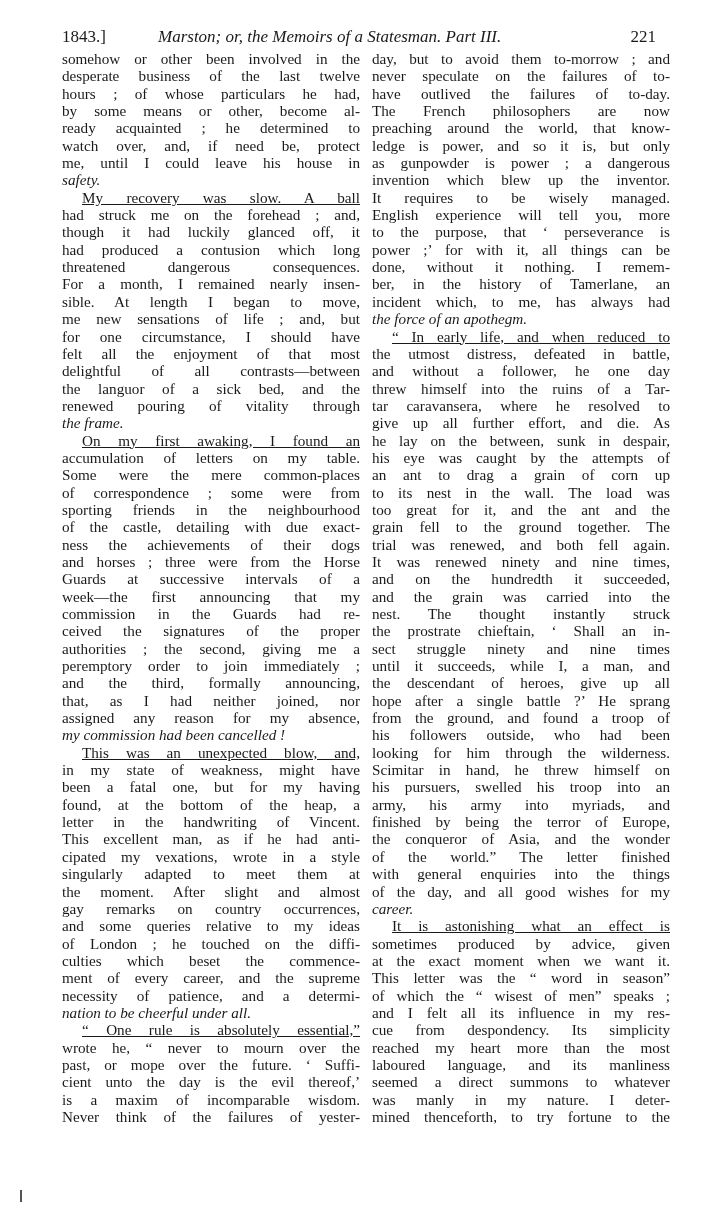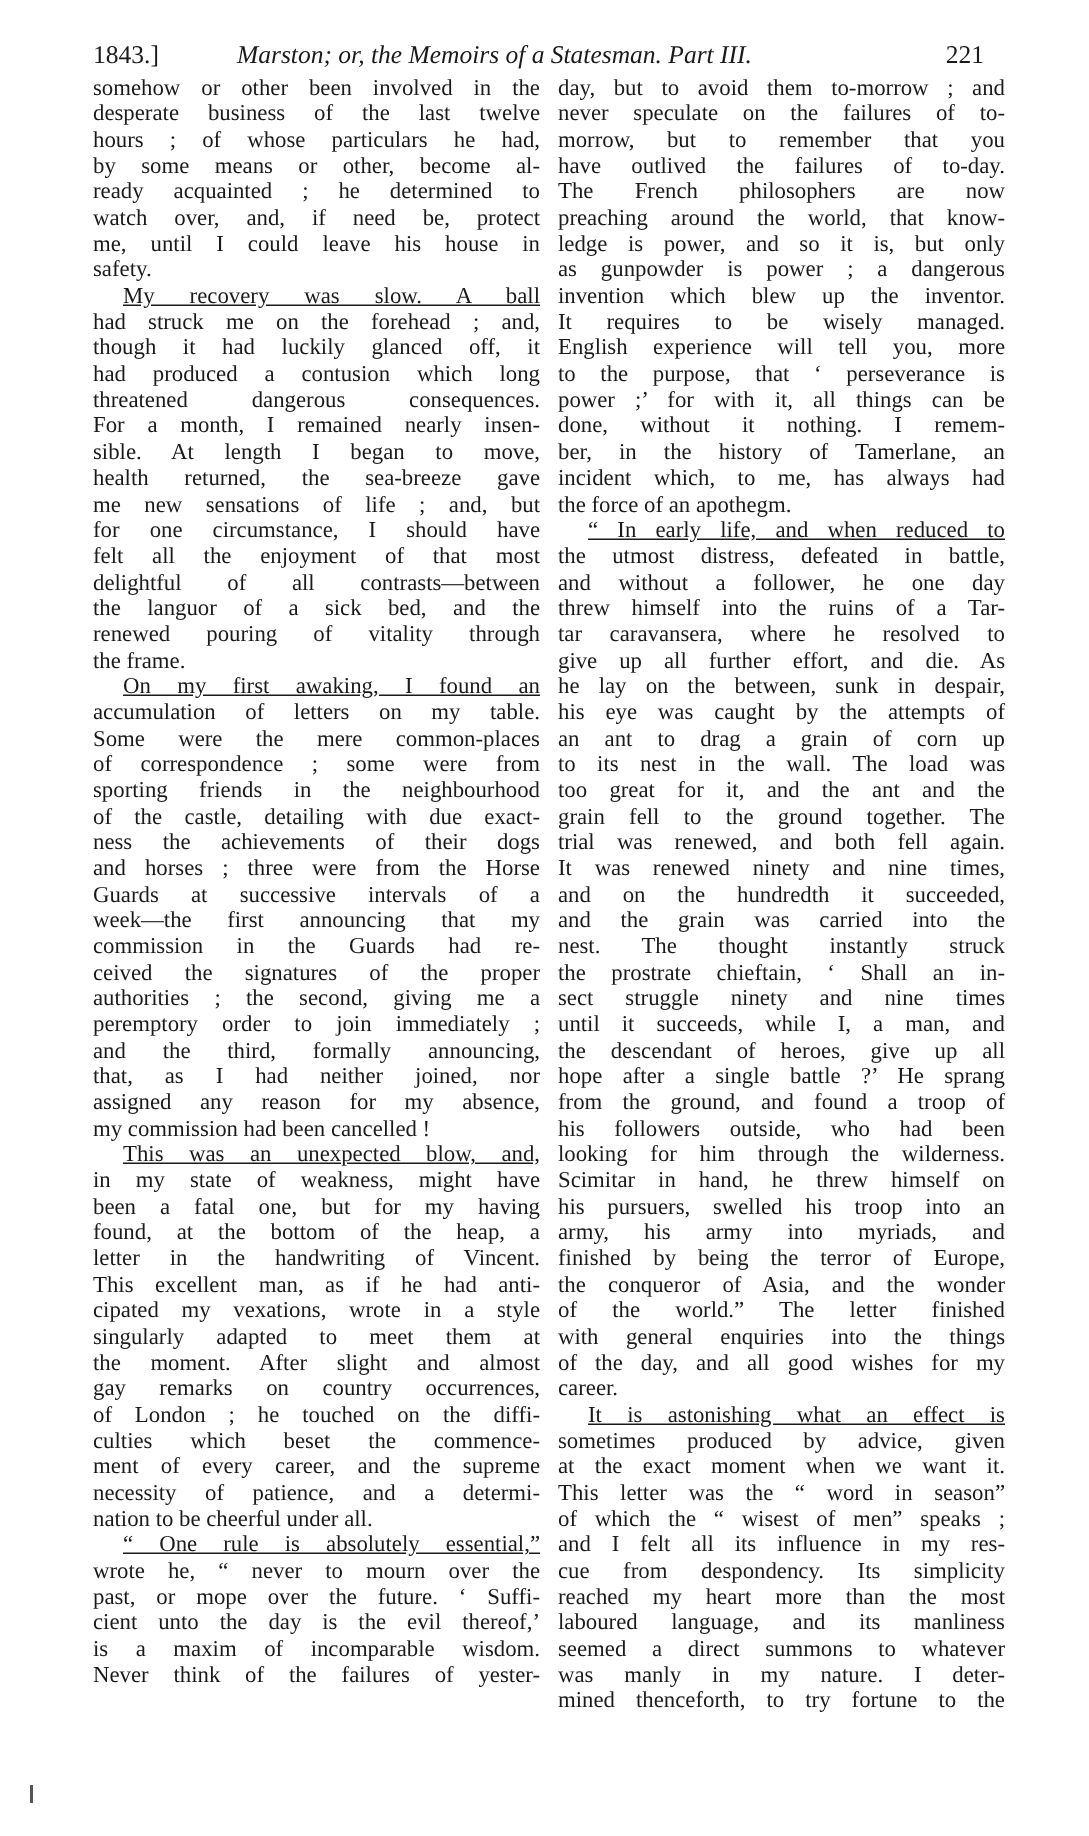--- a/index.html
+++ b/index.html
@@ -18,21 +18,21 @@
   .col {
     position: absolute; top: 50px; width: 298px;
     font-size: 15.2px; line-height: 17.35px;
   }
   .col.left { left: 62px; }
   .col.right { left: 356px; margin-left: 16px; }
   .line {
     display: block; white-space: nowrap; text-align: justify;
     text-align-last: justify; height: 17.35px; overflow: visible;
   }
-  .line.last { text-align-last: left; }
+  .line.last { text-align-last: left; font-style: italic; }
   .line.indent { padding-left: 20px; text-decoration: underline; }
   .mark { position: absolute; left: 20px; width: 2px; background: #555; }
 </style>
 </head>
 <body>
 
 <div class="header">
   <span class="year">1843.]</span>
   <span class="title">Marston; or, the Memoirs of a Statesman.   Part III.</span>
   <span class="page-no">221</span>
@@ -47,21 +47,20 @@
     <span class="line">watch over, and, if need be, protect</span>
     <span class="line">me, until I could leave his house in</span>
     <span class="line last">safety.</span>
     <span class="line indent">My recovery was slow.  A ball</span>
     <span class="line">had struck me on the forehead ; and,</span>
     <span class="line">though it had luckily glanced off, it</span>
     <span class="line">had produced a contusion which long</span>
     <span class="line">threatened dangerous consequences.</span>
     <span class="line">For a month, I remained nearly insen-</span>
     <span class="line">sible.  At length I began to move,</span>
-    <span class="line">health returned, the sea-breeze gave</span>
     <span class="line">me new sensations of life ; and, but</span>
     <span class="line">for one circumstance, I should have</span>
     <span class="line">felt all the enjoyment of that most</span>
     <span class="line">delightful of all contrasts—between</span>
     <span class="line">the languor of a sick bed, and the</span>
     <span class="line">renewed pouring of vitality through</span>
     <span class="line last">the frame.</span>
     <span class="line indent">On my first awaking, I found an</span>
     <span class="line">accumulation of letters on my table.</span>
     <span class="line">Some were the mere common-places</span>
@@ -83,36 +82,36 @@
     <span class="line indent">This was an unexpected blow, and,</span>
     <span class="line">in my state of weakness, might have</span>
     <span class="line">been a fatal one, but for my having</span>
     <span class="line">found, at the bottom of the heap, a</span>
     <span class="line">letter in the handwriting of Vincent.</span>
     <span class="line">This excellent man, as if he had anti-</span>
     <span class="line">cipated my vexations, wrote in a style</span>
     <span class="line">singularly adapted to meet them at</span>
     <span class="line">the moment.  After slight and almost</span>
     <span class="line">gay remarks on country occurrences,</span>
+    <span class="line">and some queries relative to my ideas</span>
     <span class="line">of London ; he touched on the diffi-</span>
     <span class="line">culties which beset the commence-</span>
     <span class="line">ment of every career, and the supreme</span>
     <span class="line">necessity of patience, and a determi-</span>
     <span class="line last">nation to be cheerful under all.</span>
     <span class="line indent">“ One rule is absolutely essential,”</span>
     <span class="line">wrote he, “ never to mourn over the</span>
     <span class="line">past, or mope over the future.  ‘ Suffi-</span>
     <span class="line">cient unto the day is the evil thereof,’</span>
     <span class="line">is a maxim of incomparable wisdom.</span>
     <span class="line">Never think of the failures of yester-</span>
   </div>
 <div class="col right" id="col-right">
     <span class="line">day, but to avoid them to-morrow ; and</span>
     <span class="line">never speculate on the failures of to-</span>
-    <span class="line">morrow, but to remember that you</span>
     <span class="line">have outlived the failures of to-day.</span>
     <span class="line">The French philosophers are now</span>
     <span class="line">preaching around the world, that know-</span>
     <span class="line">ledge is power, and so it is, but only</span>
     <span class="line">as gunpowder is power ; a dangerous</span>
     <span class="line">invention which blew up the inventor.</span>
     <span class="line">It requires to be wisely managed.</span>
     <span class="line">English experience will tell you, more</span>
     <span class="line">to the purpose, that ‘ perseverance is</span>
     <span class="line">power ;’ for with it, all things can be</span>

